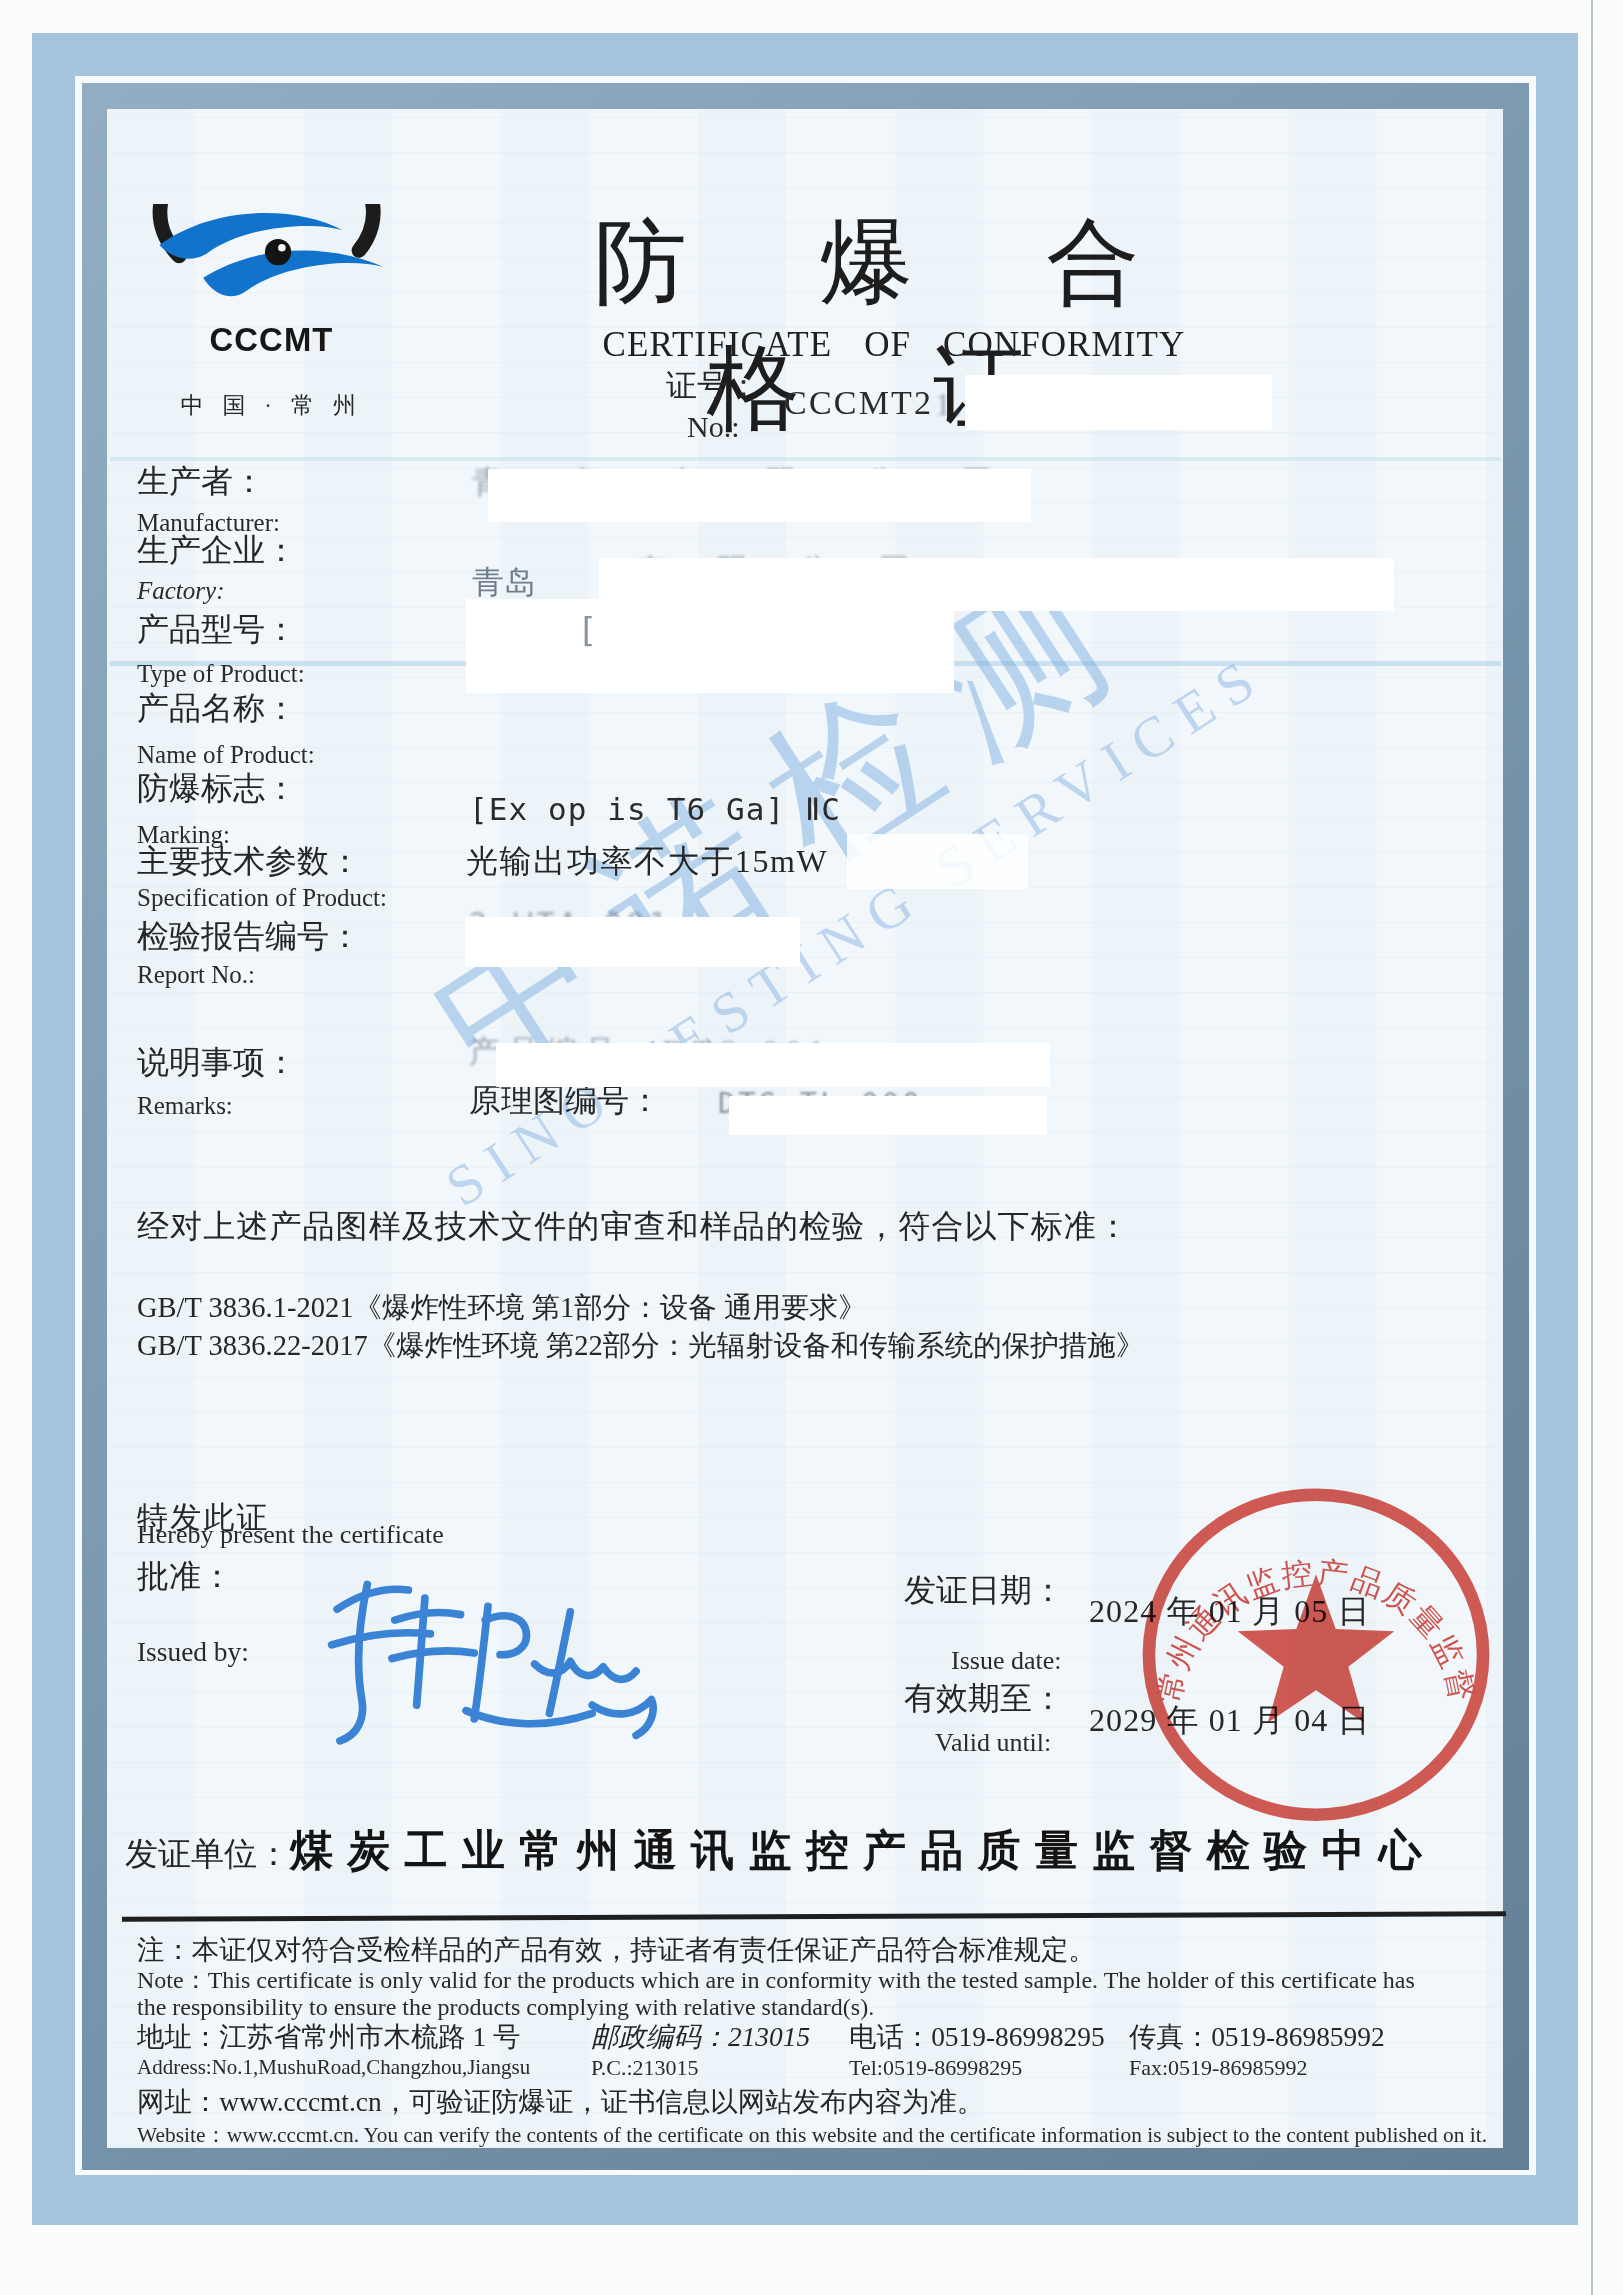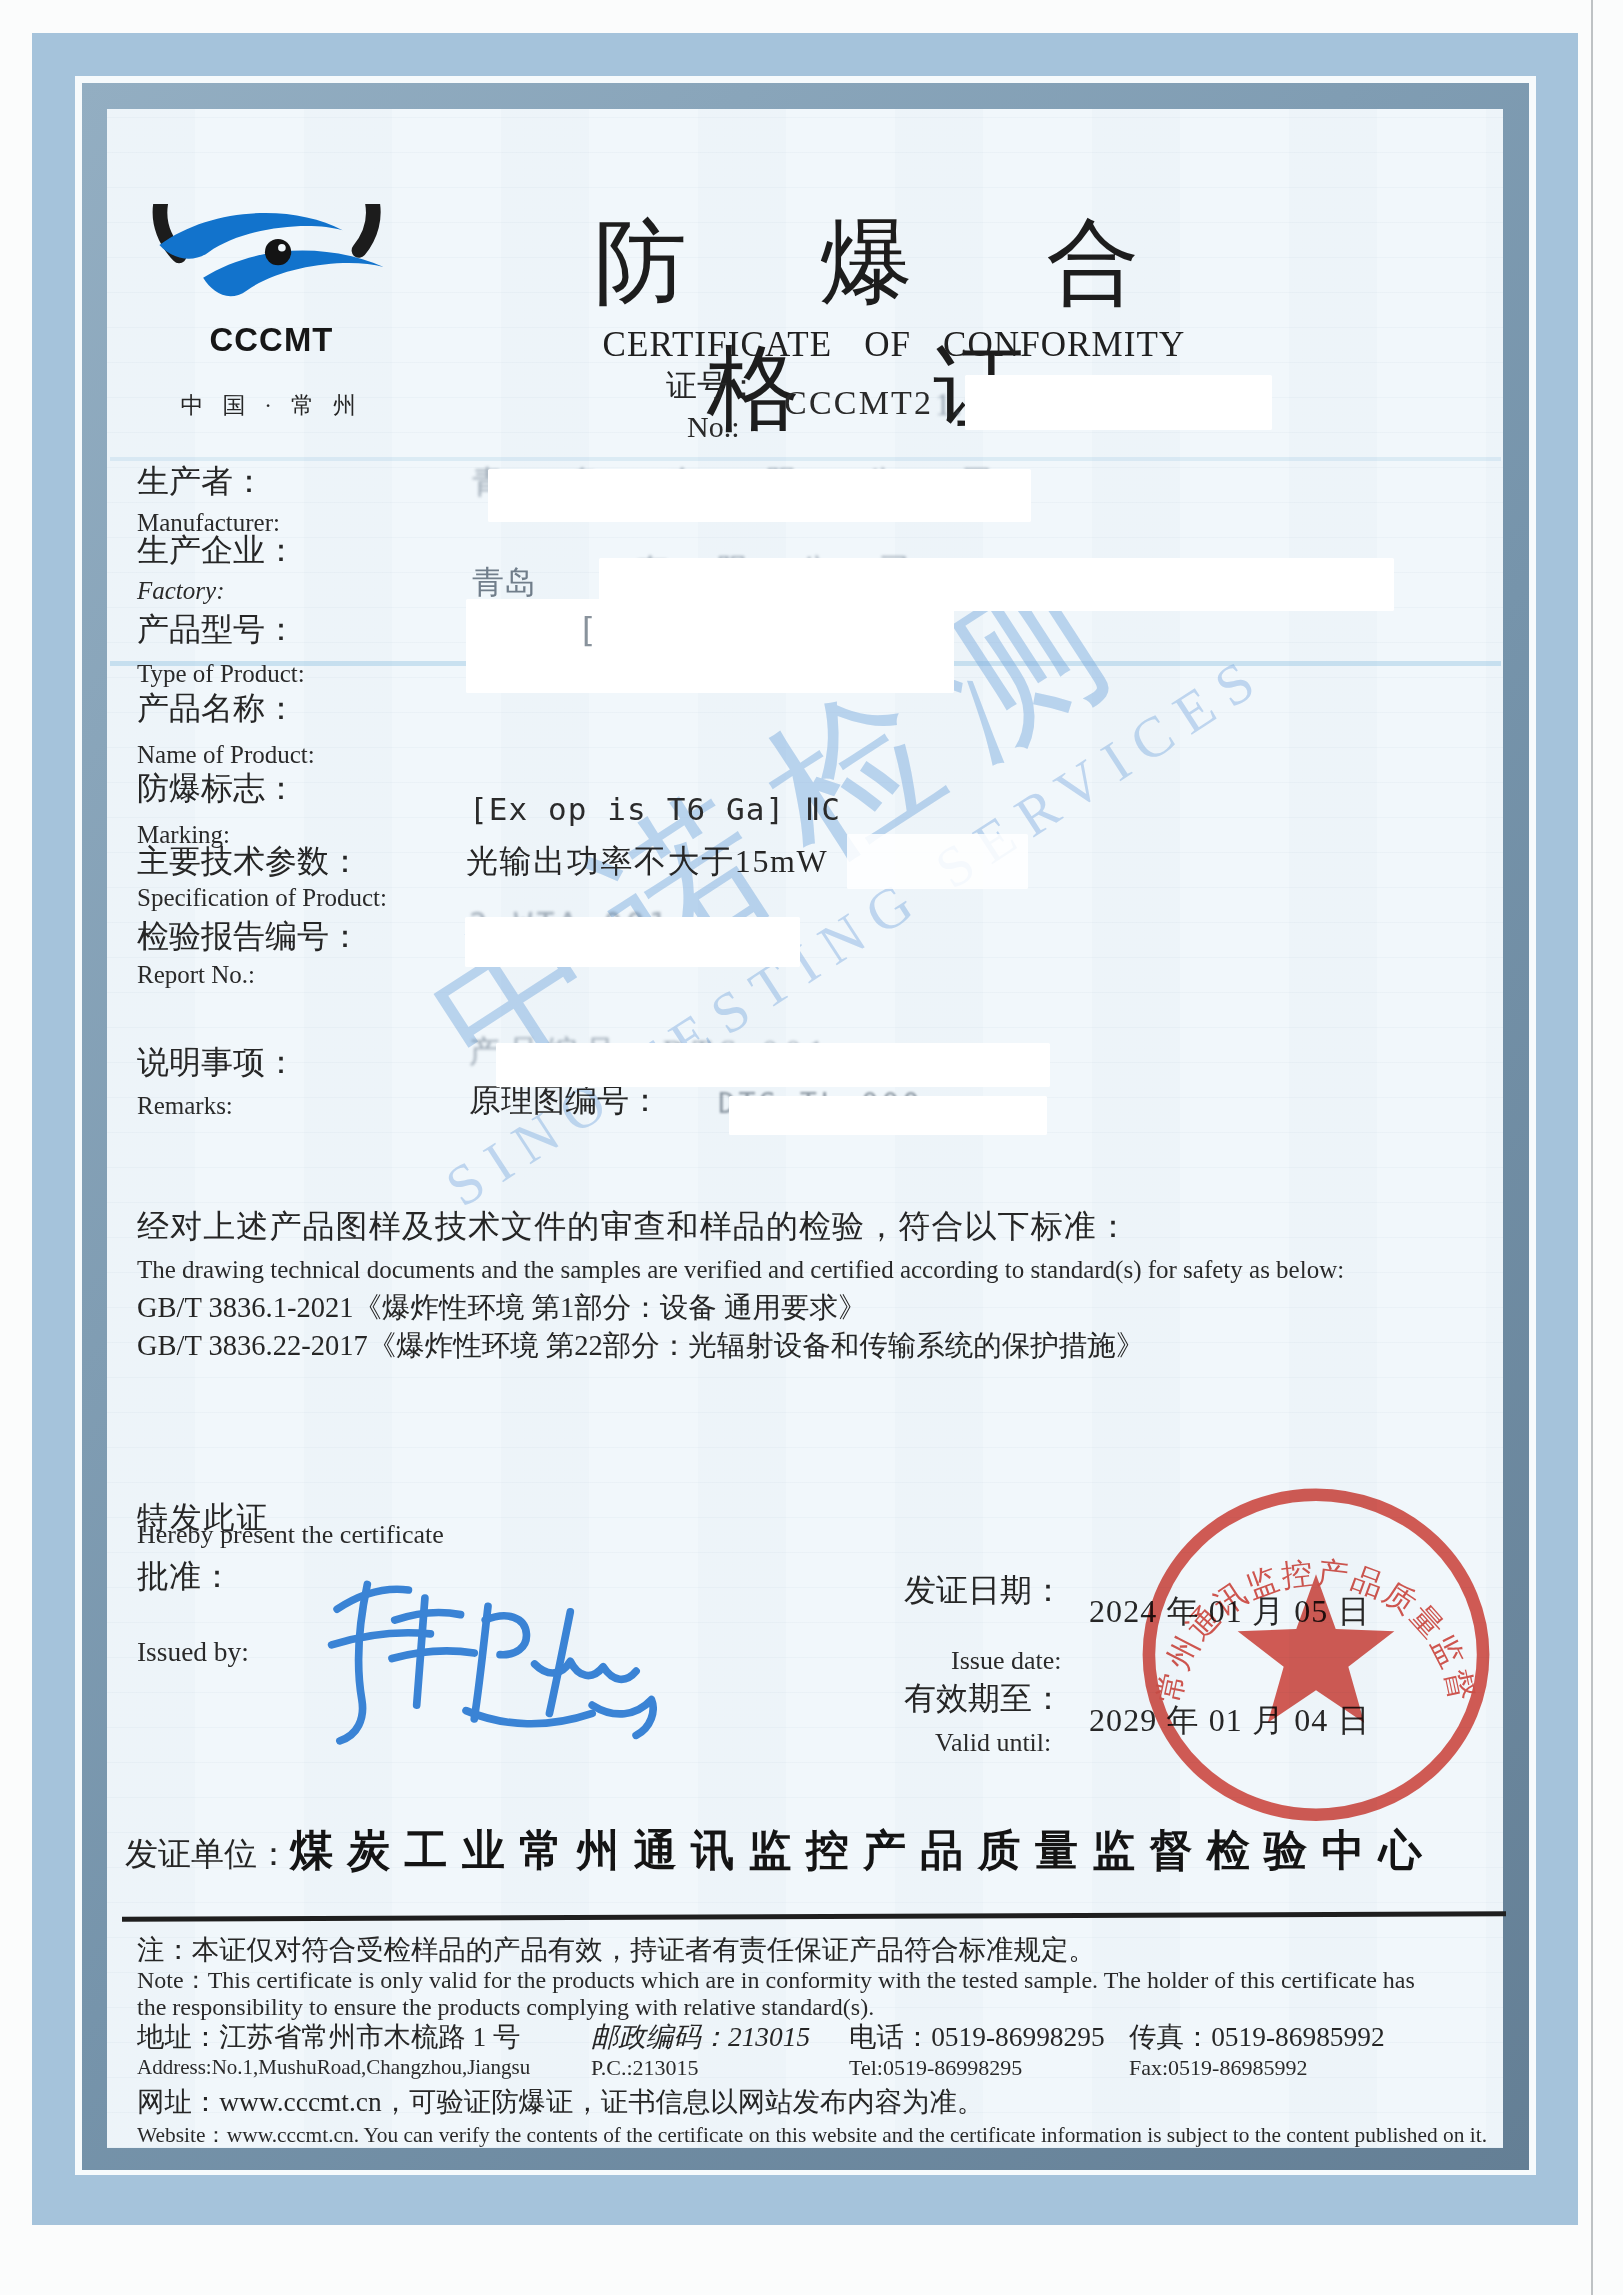--- a/index.html
+++ b/index.html
@@ -127,21 +127,20 @@
   <div class="redact" style="left:465px;top:917px;width:335px;height:50px;"></div>
 
   <div class="abs cn ghost z2" style="left:469px;top:1031px;font-size:31px;letter-spacing:7.7px;white-space:nowrap;">产品编号：DTS-001</div>
   <div class="redact" style="left:496px;top:1043px;width:554px;height:44px;"></div>
 
   <div class="abs cn z2" style="left:469px;top:1079px;font-size:32px;">原理图编号：</div>
   <div class="abs mono ghost-lite z2" style="left:718px;top:1087px;font-size:28.5px;letter-spacing:3.3px;filter:blur(1.1px);opacity:.55;">DTS-TL-000</div>
   <div class="redact" style="left:729px;top:1096px;width:318px;height:39px;"></div>
 
   <div class="abs cn z2" style="left:137px;top:1205px;font-size:32px;letter-spacing:1.1px;white-space:nowrap;">经对上述产品图样及技术文件的审查和样品的检验，符合以下标准：</div>
-  <div class="abs en z2" style="left:137px;top:1256px;font-size:25px;white-space:nowrap;">The drawing technical documents and the samples are verified and certified according to standard(s) for safety as below:</div>
   <div class="abs cn z2" style="left:137px;top:1289px;font-size:28.5px;white-space:nowrap;">GB/T 3836.1-2021《爆炸性环境 第1部分：设备 通用要求》</div>
   <div class="abs cn z2" style="left:137px;top:1327px;font-size:28.5px;white-space:nowrap;">GB/T 3836.22-2017《爆炸性环境 第22部分：光辐射设备和传输系统的保护措施》</div>
 
   <div class="abs cn z2" style="left:137px;top:1497px;font-size:31px;letter-spacing:2.2px;">特发此证</div>
   <div class="abs en z2" style="left:137px;top:1520px;font-size:26px;">Hereby present the certificate</div>
   <div class="abs cn z2" style="left:137px;top:1555px;font-size:32px;">批准：</div>
   <div class="abs en z2" style="left:137px;top:1637px;font-size:27.4px;">Issued by:</div>
 
   <svg class="signature" width="395" height="236" viewBox="0 0 720 430" aria-label="褚卫忠">
     <g fill="none" stroke="#2b7ad2" stroke-width="14" stroke-linecap="round" stroke-linejoin="round" opacity="0.92">

